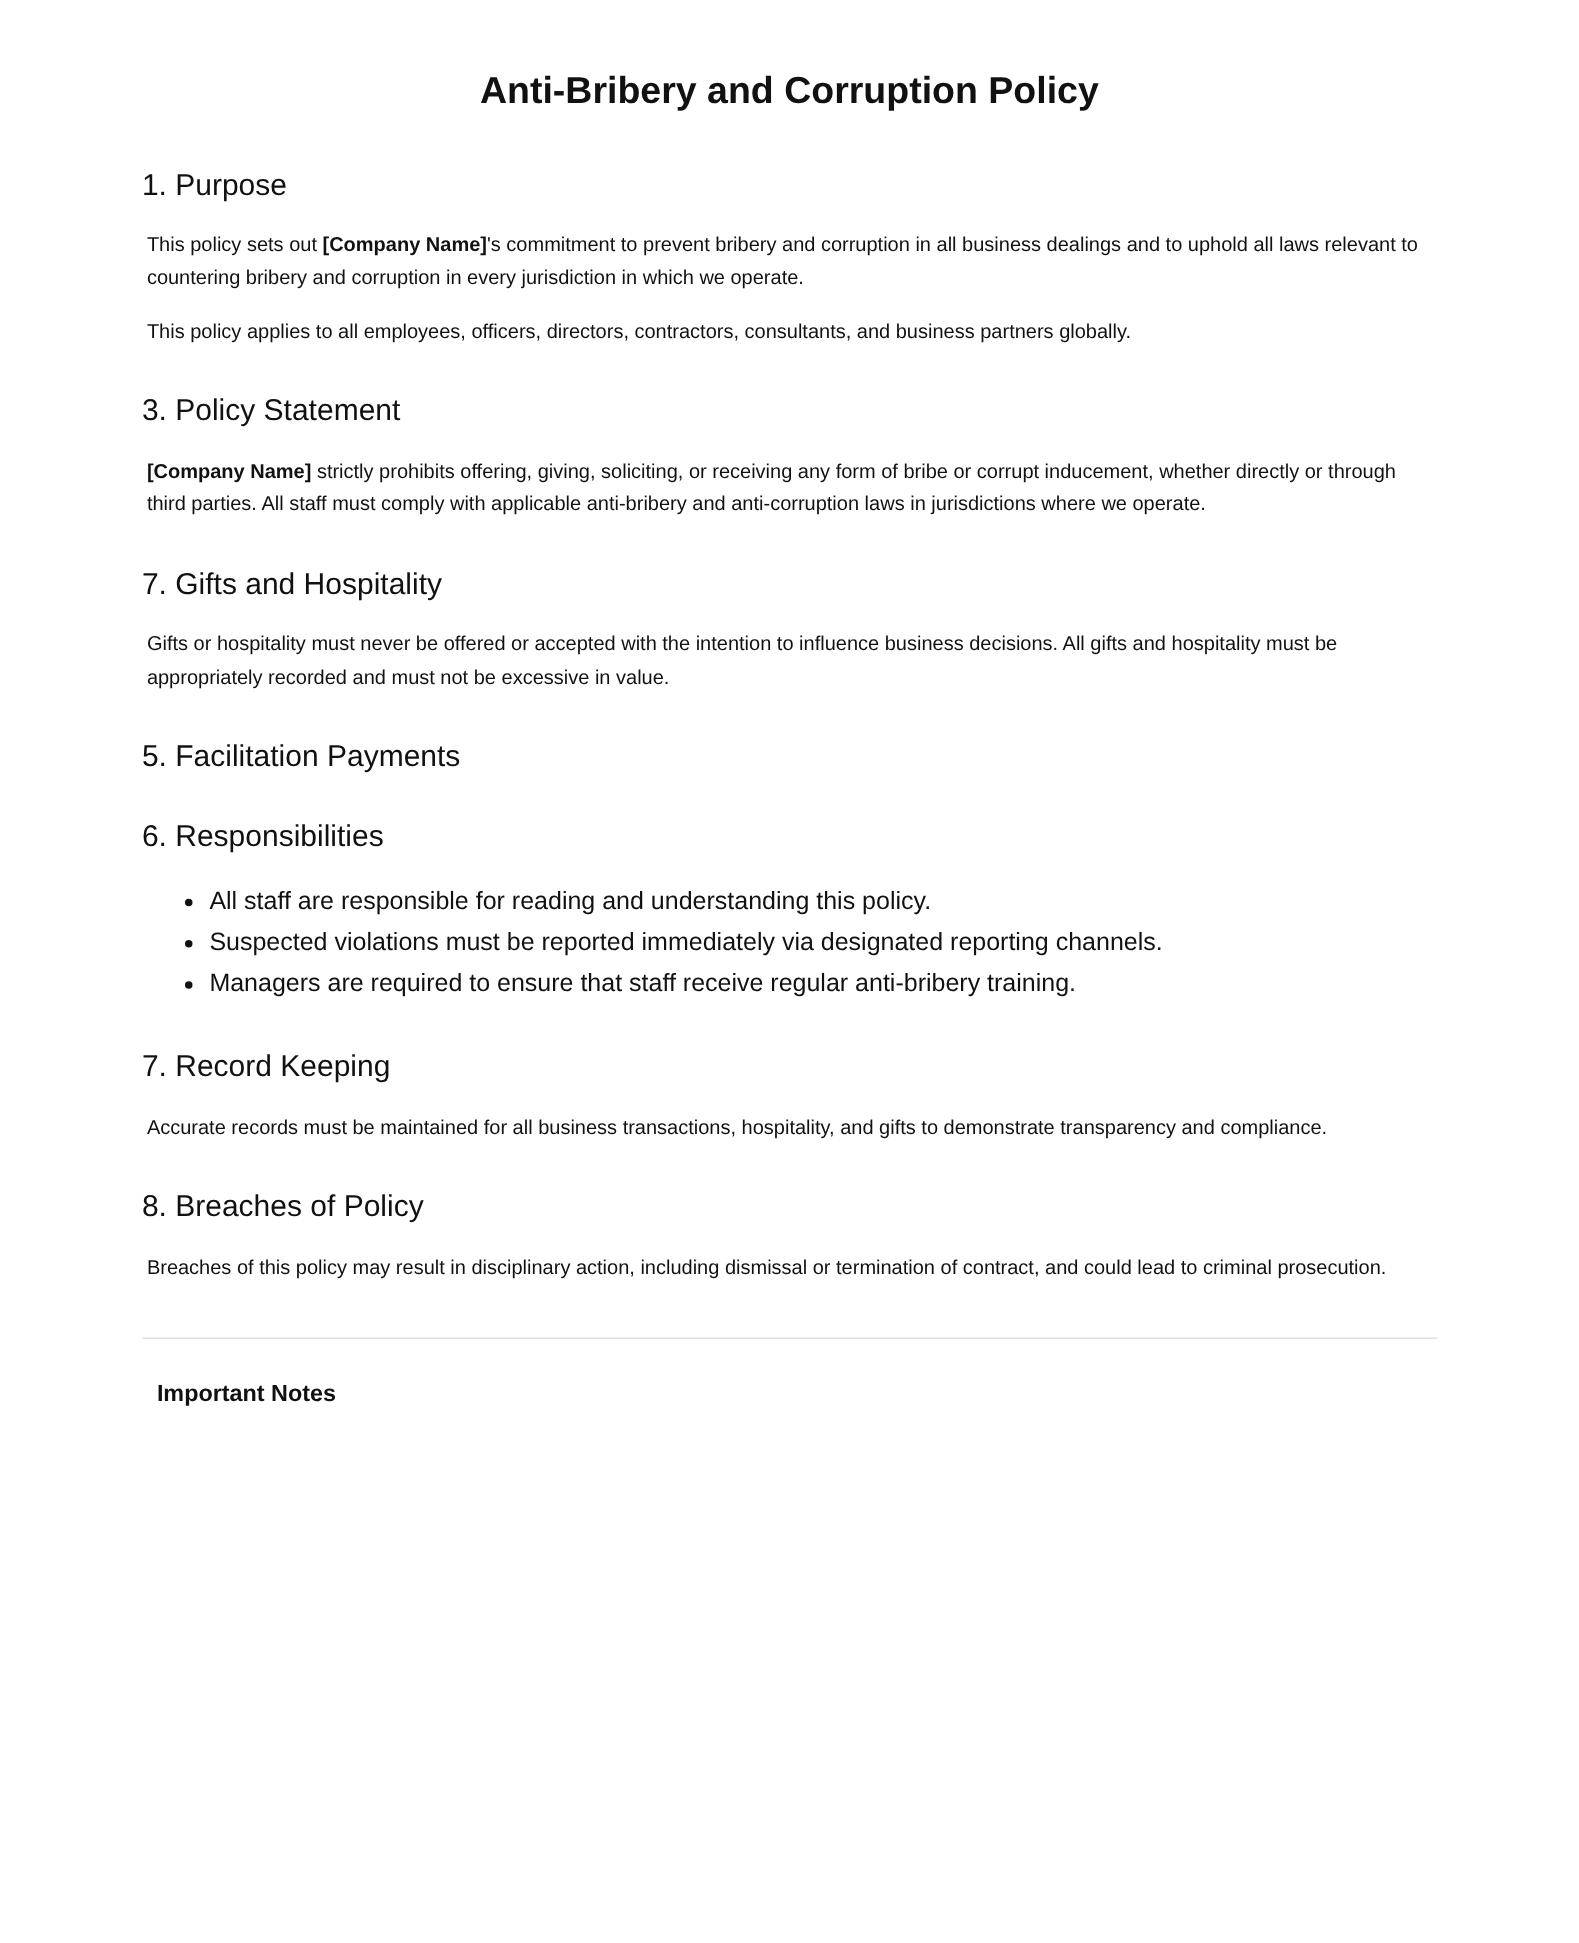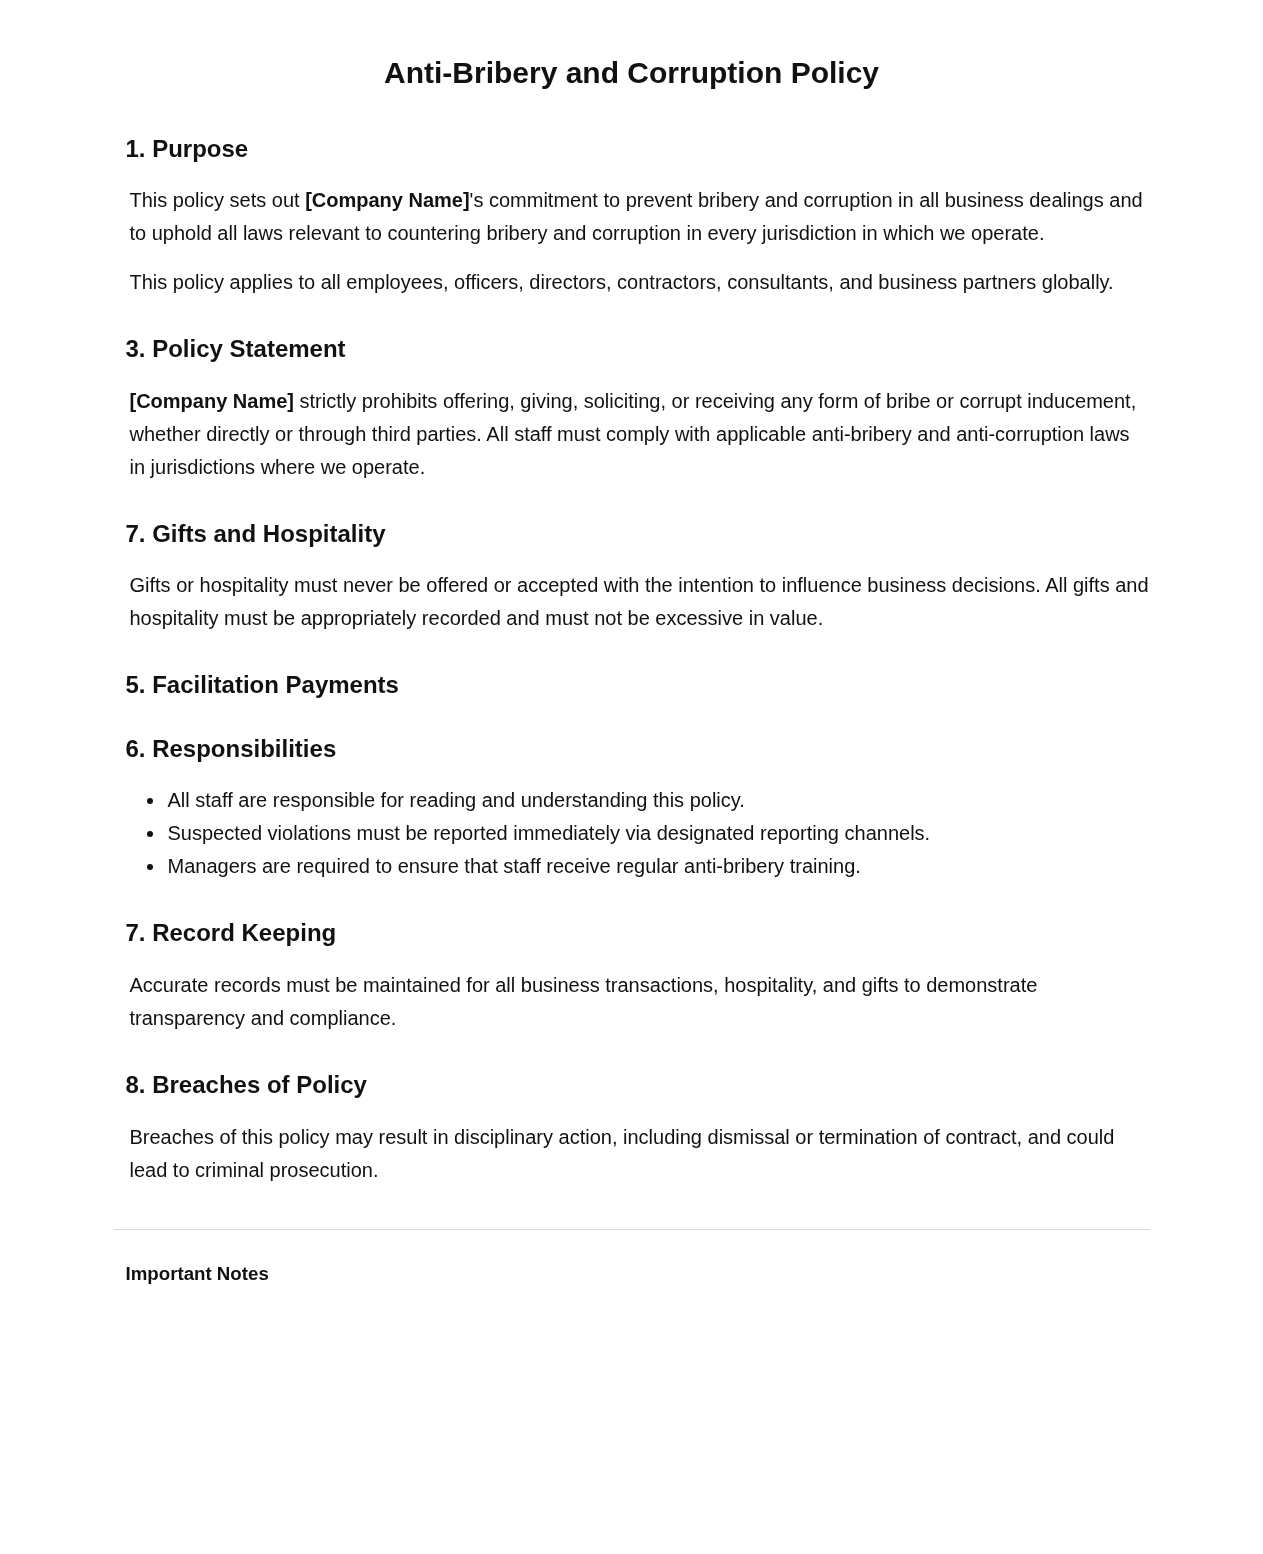--- a/index.html
+++ b/index.html
@@ -19,27 +19,27 @@
   h1.doc-title {
     font-size: 30px;
     line-height: 1.15;
     font-weight: bold;
     text-align: center;
     margin: 0 0 44px 0;
   }
   h2.section-heading {
     font-size: 24px;
     line-height: 1.15;
-    font-weight: bold;
-    margin: 36px 0 22px 12px;
+    font-weight: normal;
+    margin: 36px 0 22px 0;
   }
   p.section-paragraph {
-    font-size: 20px;
+    font-size: 16px;
     line-height: 1.65;
-    margin: 0 0 16px 16px;
+    margin: 0 0 16px 4px;
   }
   p.section-paragraph strong { font-weight: bold; }
   ul.bullet-list {
     margin: 16px 0;
     padding-left: 52px;
     font-size: 20px;
     line-height: 1.65;
   }
   ul.bullet-list li { margin: 0; padding-left: 2px; }
   hr.divider {

